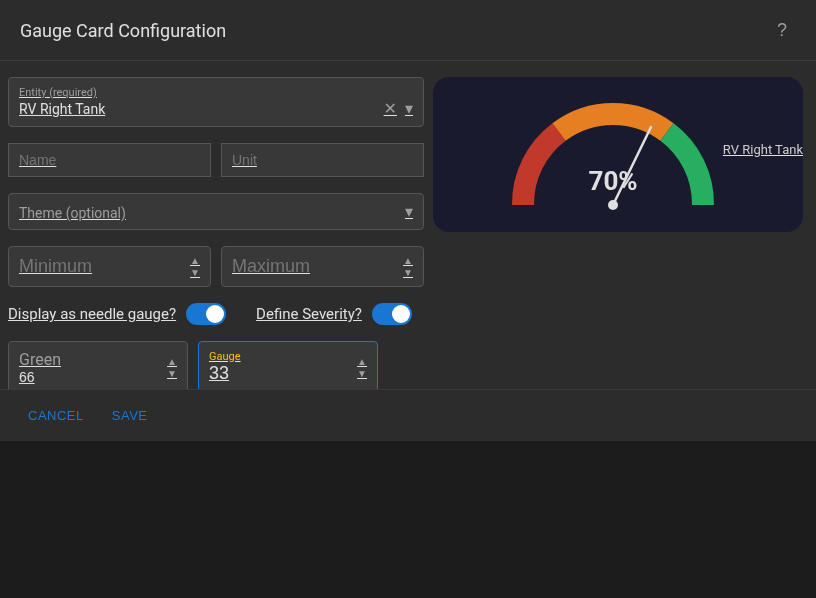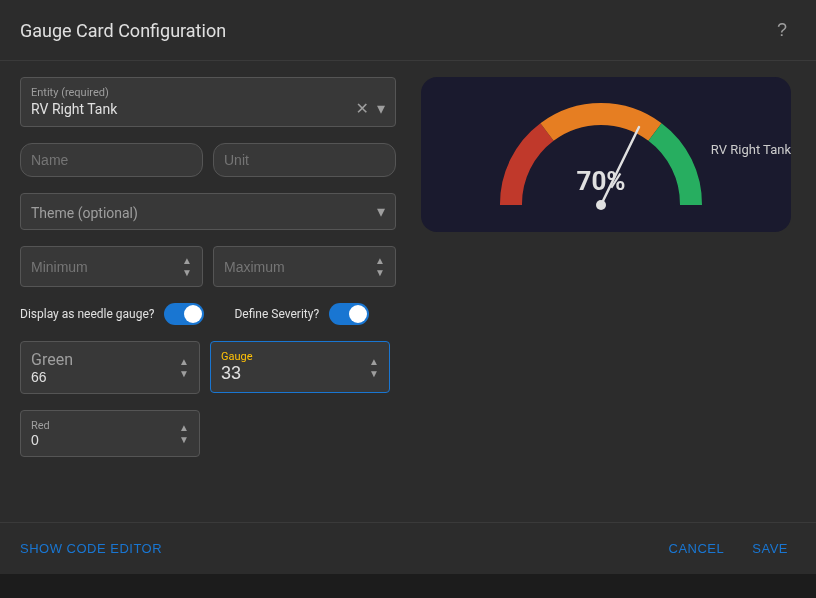--- a/index.html
+++ b/index.html
@@ -9,21 +9,21 @@
       font-family: 'Roboto', Arial, sans-serif;
       font-size: 14px;
       width: 816px;
       height: 598px;
       overflow: hidden;
     }
 
     .dialog {
       background: #2c2c2c;
       width: 816px;
-      height: 574px;
+      height: 441px;
       display: flex;
       flex-direction: column;
     }
 
     .dialog-header {
       display: flex;
       align-items: center;
       justify-content: space-between;
       padding: 16px 20px;
       border-bottom: 1px solid #3a3a3a;
@@ -45,23 +45,24 @@
       cursor: pointer;
       display: flex;
       align-items: center;
       justify-content: center;
       font-size: 18px;
     }
 
     .dialog-body {
       display: flex;
       flex: 1;
-      padding: 16px 20px;
-      gap: 20px;
+      padding: 16px 8px;
+      gap: 4px;
       overflow: hidden;
+      text-decoration: underline;
     }
 
     .left-panel {
       flex: 1;
       display: flex;
       flex-direction: column;
       gap: 16px;
     }
 
     .right-panel {
@@ -72,21 +73,21 @@
     }
 
     
     .field-group {
       display: flex;
       flex-direction: column;
     }
 
     .field-input-wrap {
       background: #383838;
-      border-radius: 12px;
+      border-radius: 0;
       border: 1px solid #555;
       padding: 8px 10px;
       display: flex;
       align-items: center;
       justify-content: flex-start;
     }
 
     .field-input-wrap input {
       background: transparent;
       border: none;
@@ -174,21 +175,21 @@
       padding: 8px 10px;
       display: flex;
       align-items: center;
       justify-content: space-between;
     }
 
     .number-input-wrap input {
       background: transparent;
       border: none;
       color: #0ea5e9;
-      font-size: 14px;
+      font-size: 18px;
       outline: none;
       width: 100%;
     }
 
     .spinner-btn {
       display: flex;
       flex-direction: column;
       gap: 1px;
       color: #9e9e9e;
       cursor: pointer;
@@ -202,21 +203,21 @@
     }
 
     .toggle-item {
       display: flex;
       align-items: center;
       gap: 10px;
     }
 
     .toggle-label {
       color: #e0e0e0;
-      font-size: 12px;
+      font-size: 15px;
     }
 
     
     .toggle-switch {
       width: 40px;
       height: 22px;
       border-radius: 11px;
       background: #1976d2;
       position: relative;
       cursor: pointer;
@@ -475,20 +476,19 @@
             <text x="110" y="95" text-anchor="middle" font-size="26" font-weight="bold" fill="#e0e0e0">70%</text>
           </svg>
         </div>
         <div class="gauge-label">RV Right Tank</div>
       </div>
     </div>
 
   </div>
 
   <div class="dialog-footer">
-    <button class="show-code-btn">SHOW CODE EDITOR</button>
     <div class="footer-right">
       <button class="cancel-btn">CANCEL</button>
       <button class="save-btn">SAVE</button>
     </div>
   </div>
 
 </div>
 
 </body></html>

